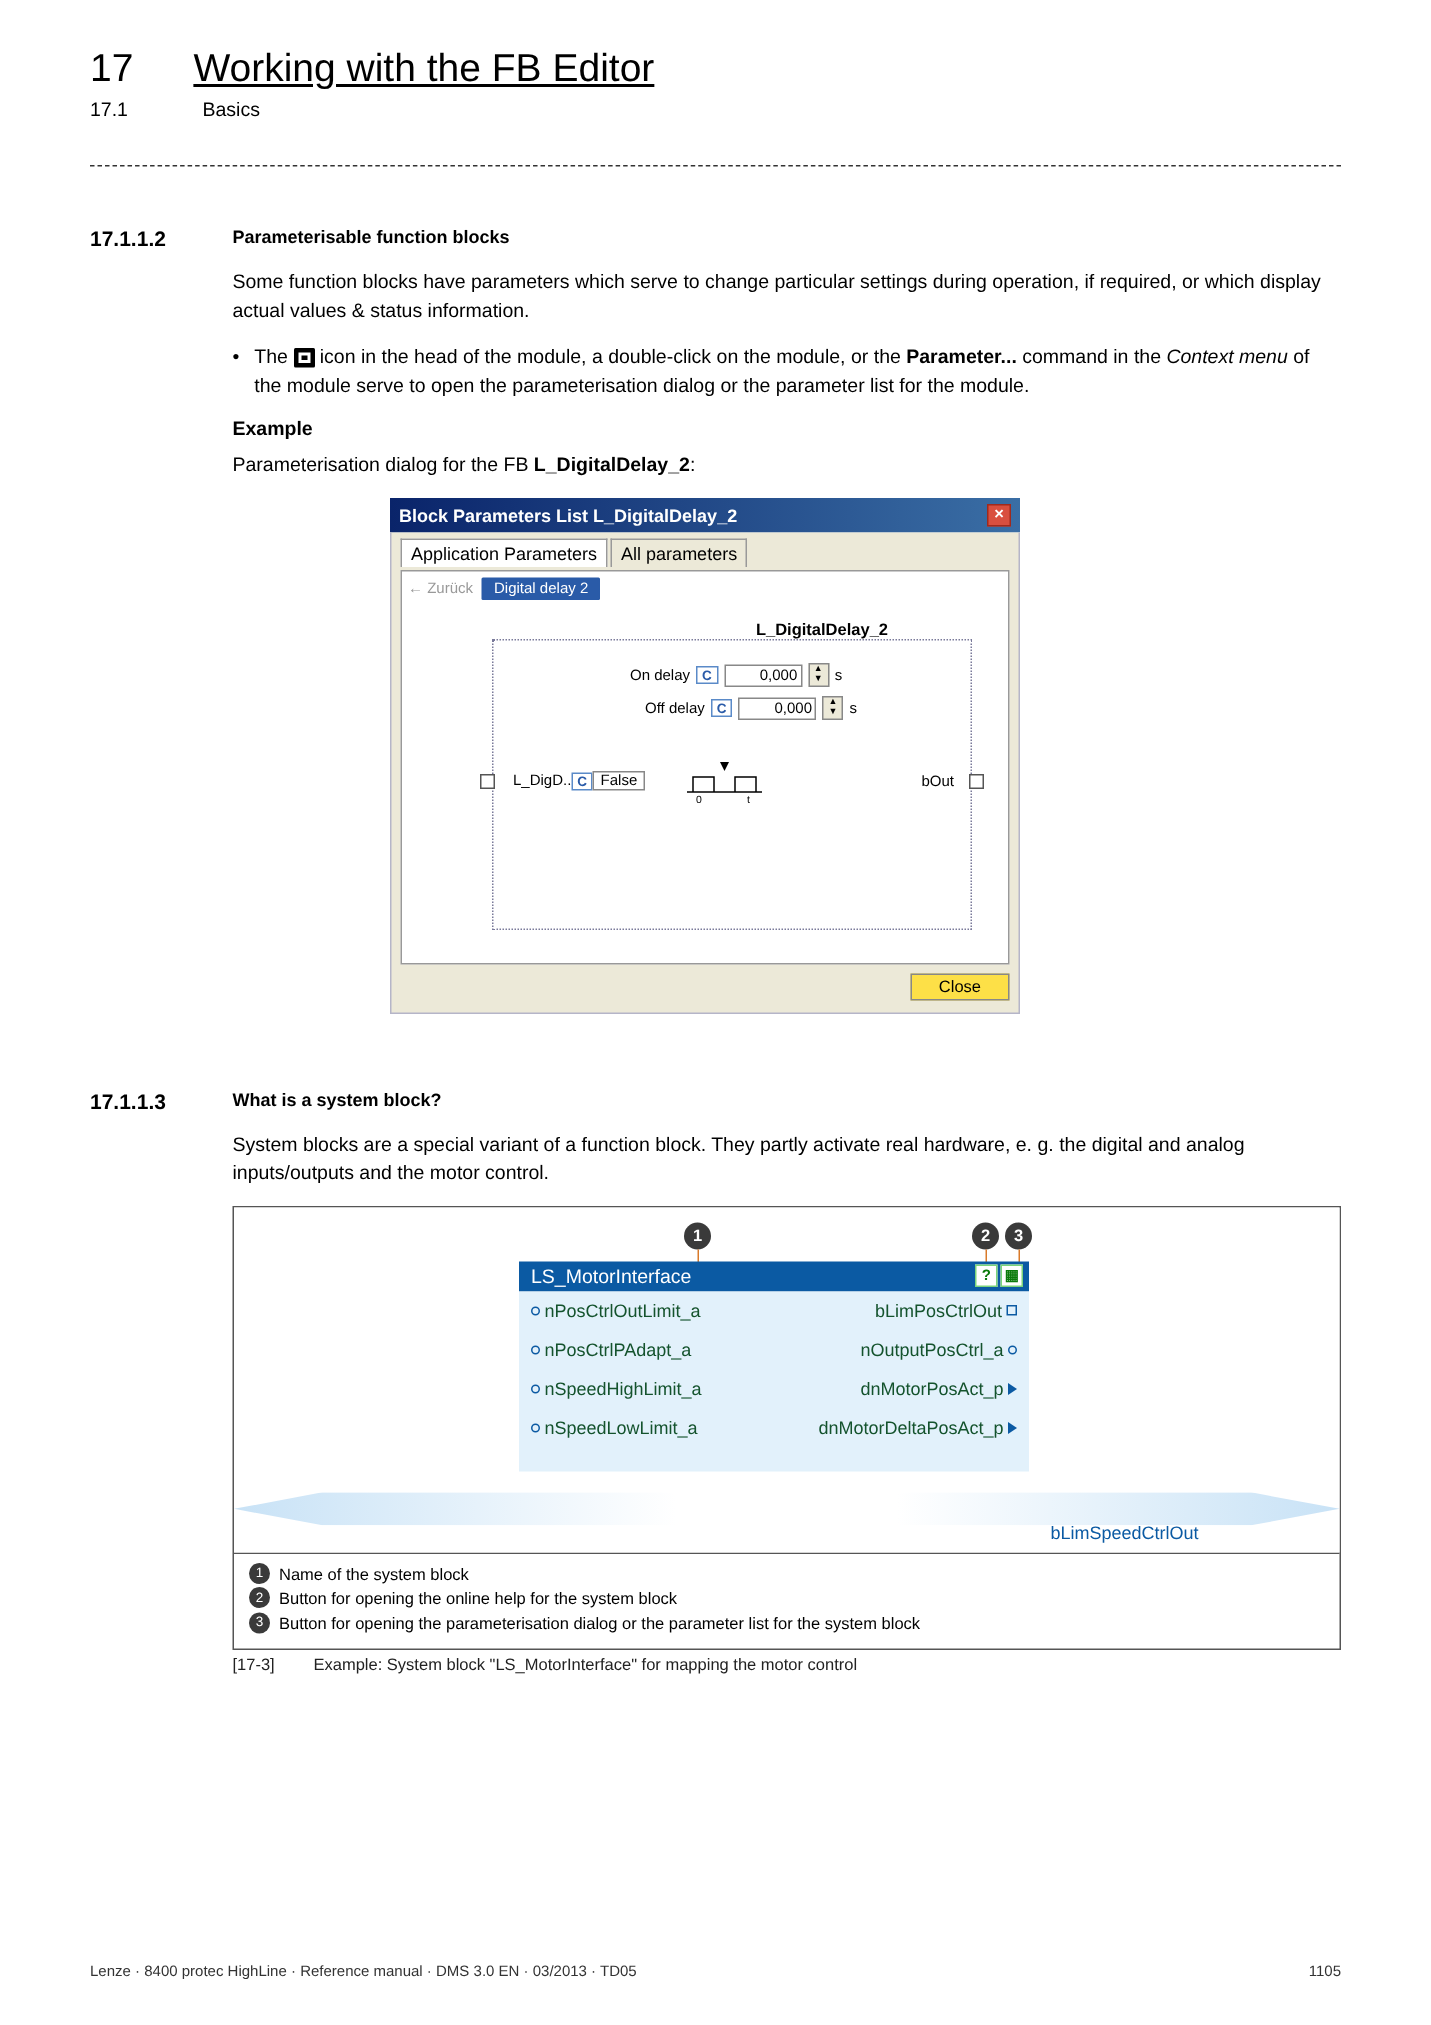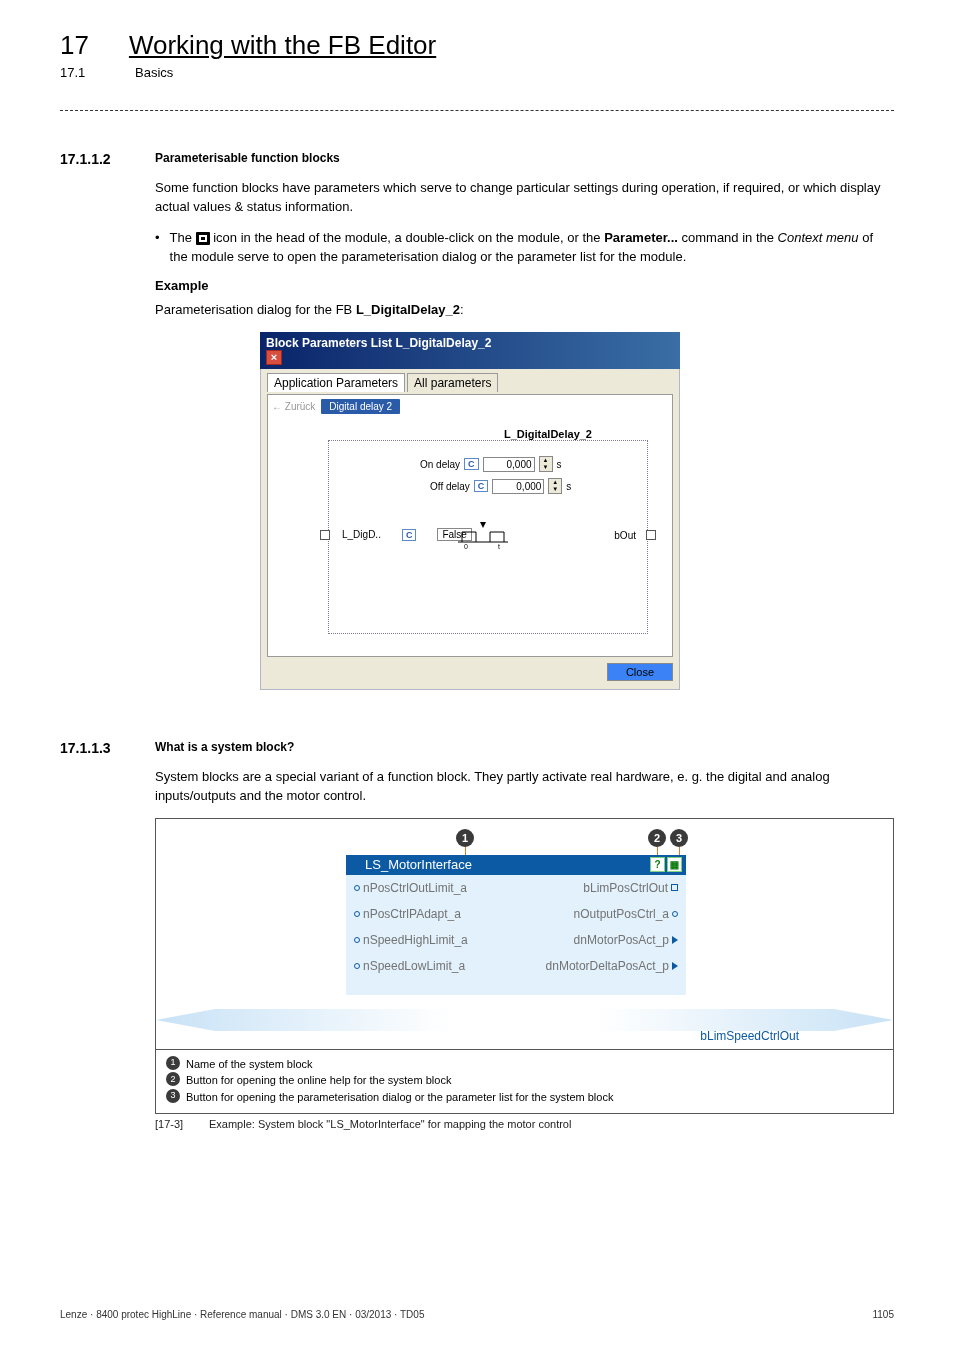--- a/index.html
+++ b/index.html
@@ -56,22 +56,21 @@
     
     .dialog-wrap { margin-left: 200px; width: 420px; margin-bottom: 50px; }
     .dlg-title {
       background: linear-gradient(to right, #0a246a, #3a6ea5);
       color: #fff;
       font-size: 12px;
       font-weight: 700;
       padding: 4px 6px;
       display: flex;
       justify-content: space-between;
-      align-items: flex-start;
-      flex-direction: column;
+      align-items: flex-end;
     }
     .dlg-close {
       width: 16px; height: 15px;
       background: #d94f3f;
       border: 1px solid #a02a1d;
       display: flex; align-items: center; justify-content: center;
       color: #fff; font-size: 11px; font-weight: 700;
       line-height: 1;
     }
     .dlg-body { border: 1px solid #b5b5c8; border-top: none; background: #ece9d8; padding: 4px 6px 8px; }
@@ -88,56 +87,56 @@
       border: 1px dotted #7a7a9a;
     }
     .blk-name { position: absolute; top: 6px; right: 76px; font-size: 11px; font-weight: 700; }
     .field-row { position: absolute; font-size: 10px; display: flex; align-items: center; gap: 4px; }
     .row1 { top: 34px; left: 148px; }
     .row2 { top: 56px; left: 148px; margin-left: 10px; }
     .cchip { display: inline-block; background: #fff; border: 1px solid #5a8ac8; color: #2a5ba8; font-weight: 700; padding: 0 3px; font-size: 9px; }
     .valbox { width: 52px; border: 1px solid #888; padding: 1px 2px; text-align: right; background: #fff; }
     .spin { width: 14px; height: 16px; border: 1px solid #888; background: #ece9d8; display: inline-flex; flex-direction: column; }
     .spin span { flex: 1; text-align: center; font-size: 6px; line-height: 1; }
-    .inlbl { position: absolute; left: 70px; top: 106px; font-size: 10px; display: flex; align-items: center; gap: 21px; justify-content: center; }
+    .inlbl { position: absolute; left: 70px; top: 106px; font-size: 10px; display: flex; align-items: center; gap: 0; justify-content: center; }
     .portbox { width: 10px; height: 10px; border: 1px solid #555; background: #fff; }
     .leftport { position: absolute; left: 48px; top: 108px; }
     .rightport { position: absolute; right: 12px; top: 108px; }
     .outlbl { position: absolute; right: 32px; top: 108px; font-size: 10px; }
     .pulse { position: absolute; left: 186px; top: 100px; width: 50px; height: 28px; }
     .pulse svg { width: 100%; height: 100%; }
     .dlg-footer { display: flex; justify-content: flex-end; padding-top: 6px; }
-    .btn { border: 1px solid #888; background: #3b82f6; font-size: 11px; padding: 2px 18px; }
+    .btn { border: 1px solid #888; background: #fde047; font-size: 11px; padding: 2px 18px; }
 
     
     .figure-frame {
       margin-left: 95px;
       border: 1px solid #555;
       padding: 0;
       margin-bottom: 4px;
     }
     .sysblock-canvas { position: relative; height: 230px; background: #fff; overflow: hidden; }
     .gradient-bar {
       position: absolute; left: 0; right: 0; bottom: 18px; height: 22px;
       background: linear-gradient(to right, #c8e2f6 0%, #fff 40%, #fff 60%, #c8e2f6 100%);
       clip-path: polygon(0 50%, 8% 0, 92% 0, 100% 50%, 92% 100%, 8% 100%);
     }
     .sb-header {
       position: absolute; top: 36px; left: 190px; width: 340px; height: 20px;
       background: #0b5aa3; color: #fff; font-size: 13px;
-      display: flex; align-items: center; padding-left: 19px;
+      display: flex; align-items: center; padding-left: 8px;
     }
     .sb-header-icons { position: absolute; right: 4px; top: 2px; display: flex; gap: 2px; }
     .mini-icon { width: 15px; height: 15px; border: 1px solid #7bd47b; display: flex; align-items: center; justify-content: center; color: #0a7a0a; font-size: 10px; font-weight: 700; background: #fff; }
     .sb-body {
       position: absolute; top: 56px; left: 190px; width: 340px;
       background: #e2f1fb;
       padding: 6px 8px 10px;
     }
-    .sb-row { display: flex; justify-content: space-between; font-size: 12px; color: #737373; margin-bottom: 12px; }
+    .sb-row { display: flex; justify-content: space-between; font-size: 12px; color: #14532d; margin-bottom: 12px; }
     .sb-row span { display: flex; align-items: center; gap: 3px; }
     .portdot { width: 6px; height: 6px; border: 1px solid #0b5aa3; border-radius: 50%; }
     .porttri { width: 0; height: 0; border-top: 4px solid transparent; border-bottom: 4px solid transparent; border-left: 6px solid #0b5aa3; }
     .portsq { width: 7px; height: 7px; border: 1px solid #0b5aa3; }
     .cut-label { position: absolute; right: 94px; bottom: 6px; font-size: 12px; color: #0b5aa3; }
     .callout { position: absolute; width: 18px; height: 18px; border-radius: 50%; background: #3a3a3a; color: #fff; font-size: 11px; font-weight: 700; display: flex; align-items: center; justify-content: center; }
     .co1 { top: 10px; left: 300px; }
     .co2 { top: 10px; left: 492px; }
     .co3 { top: 10px; left: 514px; }
     .callout-line { position: absolute; width: 1px; background: #d97a2a; }

